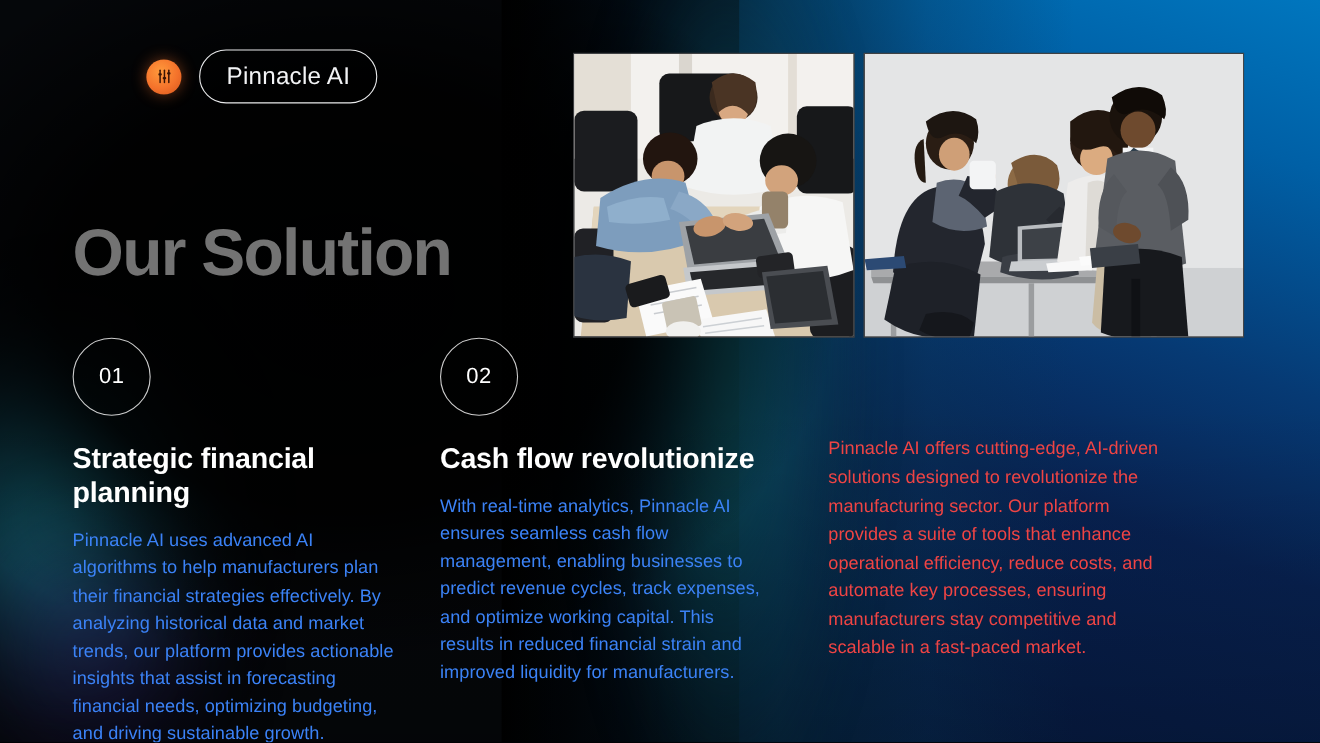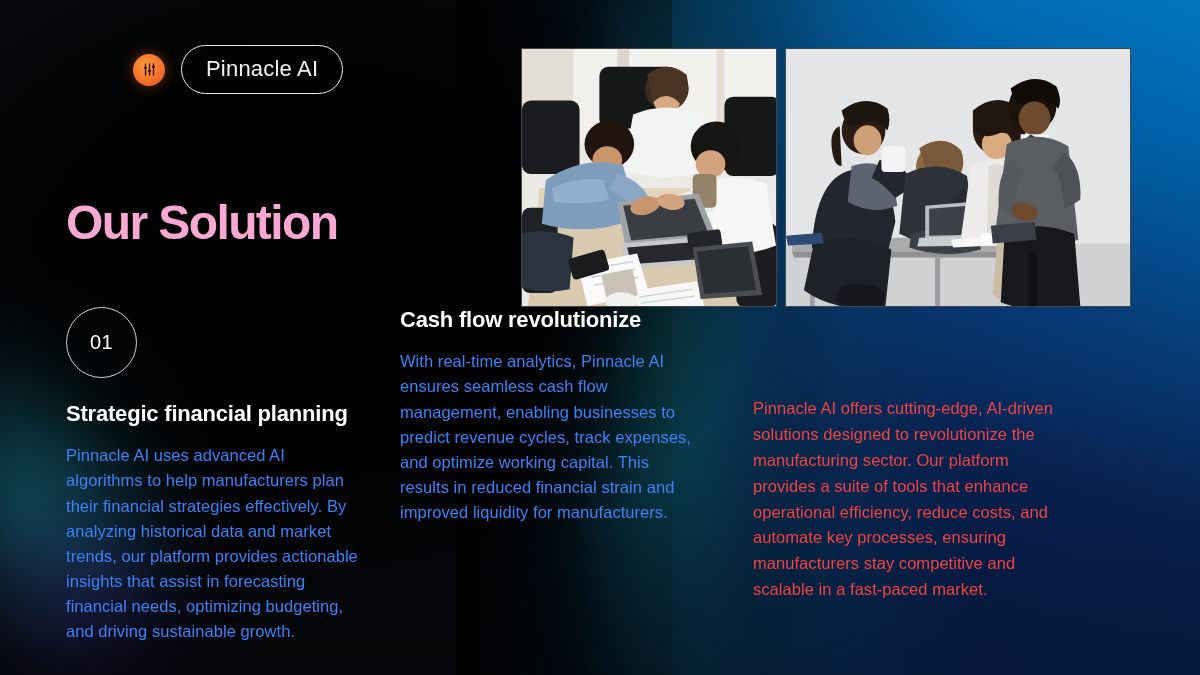--- a/index.html
+++ b/index.html
@@ -94,21 +94,21 @@
     border:1.6px solid #e9eaec; border-radius:26px;
     padding:10px 24px 11px;
     color:#f2f3f5; font-size:22px; letter-spacing:0.2px;
     background:rgba(0,0,0,0.30);
     white-space:nowrap;
   }
 
   
   .title {
     position:absolute; left:66px; top:199px;
-    font-size:48px; font-weight:700; color:#f9a8d4;
+    font-size:60px; font-weight:700; color:#737373;
     letter-spacing:-1.6px; line-height:1.02;
     z-index:6; white-space:nowrap;
   }
 
   
   .photo {
     position:absolute; top:48px; overflow:hidden;
     border:1px solid rgba(255,255,255,0.18);
     background:#1b1d20;
     z-index:5;
@@ -124,21 +124,21 @@
   .col-3 { left:753px; top:396px; width:318px; }
 
   .num-circle {
     width:71px; height:71px; border-radius:50%;
     border:1.4px solid rgba(255,255,255,0.80);
     display:flex; align-items:center; justify-content:center;
     color:#ffffff; font-size:20px; letter-spacing:0.4px;
     margin-bottom:23px;
   }
   .col-head {
-    color:#ffffff; font-size:22px; font-weight:700;
+    color:#ffffff; font-size:26px; font-weight:700;
     letter-spacing:-0.2px; margin-bottom:16px; line-height:1.2;
   }
   .col-body {
     color:#3b82f6; font-size:16.5px; line-height:1.52;
     letter-spacing:0.05px;
   }
   .col-3 .col-body { color:#ef4444; line-height:1.57; }
 </style>
 </head>
 <body>
@@ -301,20 +301,21 @@
     </svg>
   </div>
 
   <div class="col col-1">
     <div class="num-circle">01</div>
     <div class="col-head">Strategic financial planning</div>
     <p class="col-body">Pinnacle AI uses advanced AI algorithms to help manufacturers plan their financial strategies effectively. By analyzing historical data and market trends, our platform provides actionable insights that assist in forecasting financial needs, optimizing budgeting, and driving sustainable growth.</p>
   </div>
 
   <div class="col col-2">
+    <div class="num-circle">02</div>
     <div class="col-head">Cash flow revolutionize</div>
     <p class="col-body">With real-time analytics, Pinnacle AI ensures seamless cash flow management, enabling businesses to predict revenue cycles, track expenses, and optimize working capital. This results in reduced financial strain and improved liquidity for manufacturers.</p>
   </div>
 
   <div class="col col-3">
     <p class="col-body">Pinnacle AI offers cutting-edge, AI-driven solutions designed to revolutionize the manufacturing sector. Our platform provides a suite of tools that enhance operational efficiency, reduce costs, and automate key processes, ensuring manufacturers stay competitive and scalable in a fast-paced market.</p>
   </div>
 
 </div>
 

